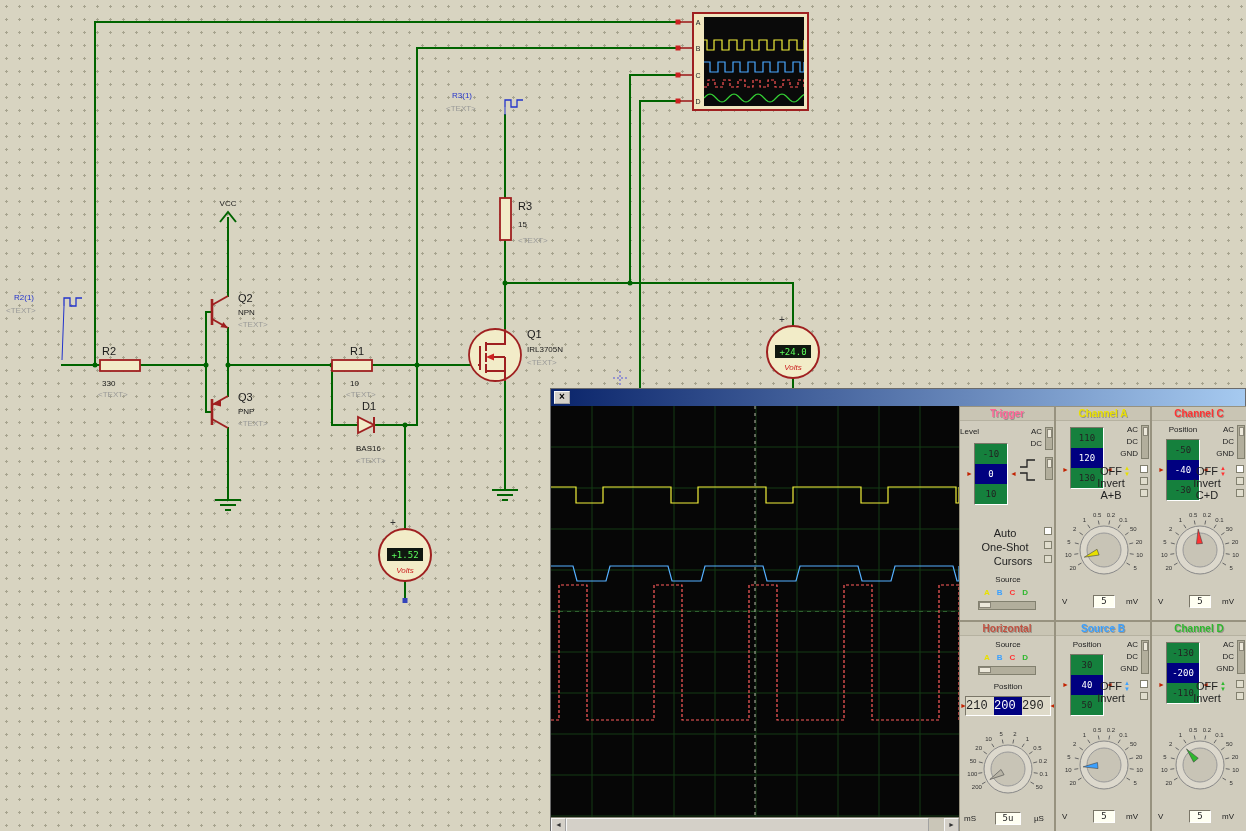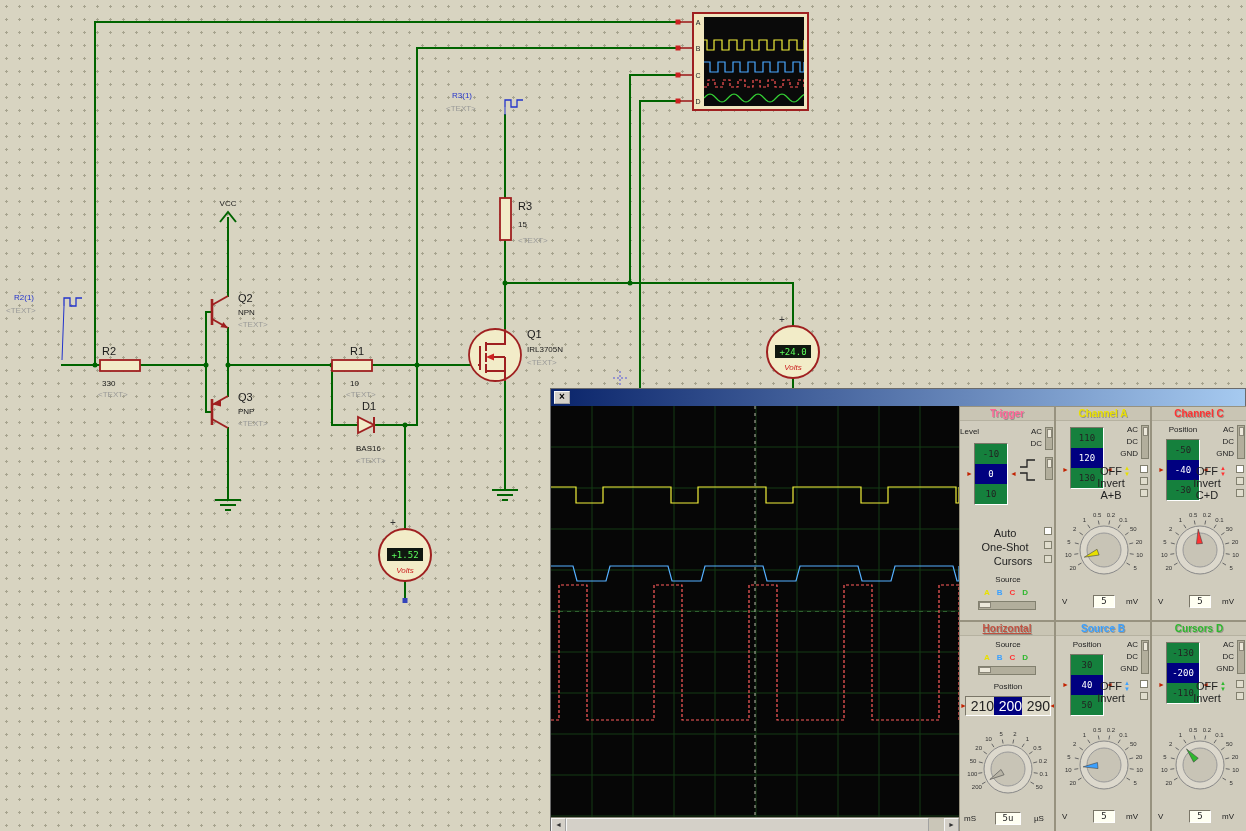--- a/index.html
+++ b/index.html
@@ -42,21 +42,21 @@
   .led.lit{background:#ffffff}
   .vslider{position:absolute;left:85px;width:8px;background:#b2ae9c;border:1px solid #82806f}
   .vhandle{width:5px;height:9px;margin:1px auto 0;background:#ece8da;border:1px solid #8a8678}
   .hslider{position:absolute;height:9px;background:#b2ae9c;border:1px solid #82806f}
   .hhandle{width:12px;height:6px;background:#ece8da;border:1px solid #8a8678}
   .knob-wrap{position:absolute;left:0;width:96px;height:90px}
   .unit{position:absolute;font-size:8px;color:#222}
   .val-box{position:absolute;width:22px;height:13px;line-height:11px;background:#fffff2;border:1px solid;border-color:#7a7668 #fff #fff #7a7668;text-align:center;font-size:9px;font-family:"DejaVu Sans Mono",monospace;color:#222}
   .letters{position:absolute;display:flex;gap:7px;font-size:8px;font-weight:bold}
   .pos-box-h{position:absolute;left:5px;top:74px;width:86px;height:20px;display:flex;border:1px solid;border-color:#7a7668 #fff #fff #7a7668;background:#dedac9}
-  .pos-box-h .cell{flex:1;text-align:right;line-height:18px;font-family:Liberation Sans, sans-serif;font-size:14px;color:#222}
+  .pos-box-h .cell{flex:1;text-align:left;line-height:18px;font-family:Liberation Mono, monospace;font-size:12px;color:#222}
   .pos-box-h .cell.sel{background:#000080;color:#fff}
   .edge-ico{position:absolute;left:58px;top:50px}
 </style>
 </head>
 <body>
 
 <div class="dots"></div>
 
 <svg id="schematic" width="1246" height="831">
 
@@ -432,21 +432,21 @@
             <circle cx="48" cy="47" r="24" fill="#dcd8cc" stroke="#888"></circle>
             <circle cx="48" cy="47" r="17" fill="#c8c4b6" stroke="#999"></circle>
             <path d="M46.169729402299176,26.079911340073345 L44.41747353538657,40.986223804434985 L50.48381856046609,40.45548738570364 Z" fill="#ff3333" stroke="#444" stroke-width="0.6"></path>
           </svg></div>
       <div class="unit" style="left:6px;top:190px">V</div>
       <div class="val-box" style="left:37px;top:188px">5</div>
       <div class="unit" style="left:70px;top:190px">mV</div>
     </section>
 
     <section class="sec">
-      <div class="sec-header" style="color: rgb(192, 80, 64); text-decoration: underline;">Horizontal</div>
+      <div class="sec-header" style="color: rgb(192, 80, 64);">Horizontal</div>
       <div class="small-label" style="left:0;width:96px;top:18px;text-align:center">Source</div>
       <div class="letters" style="left:24px;top:31px">
         <span style="color: rgb(232, 224, 0);">A</span>
         <span style="color: rgb(58, 160, 255);">B</span>
         <span style="color: rgb(255, 51, 51);">C</span>
         <span style="color: rgb(46, 184, 46);">D</span>
       </div>
       <div class="hslider" style="left:18px;top:44px;width:58px">
           <div class="hhandle"></div>
         </div>
@@ -544,21 +544,21 @@
             <circle cx="48" cy="47" r="24" fill="#dcd8cc" stroke="#888"></circle>
             <circle cx="48" cy="47" r="17" fill="#c8c4b6" stroke="#999"></circle>
             <path d="M27.079911340073345,48.83027059770082 L41.986223804434985,50.58252646461343 L41.45548738570364,44.5161814395339 Z" fill="#3aa0ff" stroke="#444" stroke-width="0.6"></path>
           </svg></div>
       <div class="unit" style="left:6px;top:190px">V</div>
       <div class="val-box" style="left:37px;top:188px">5</div>
       <div class="unit" style="left:70px;top:190px">mV</div>
     </section>
 
     <section class="sec">
-      <div class="sec-header" style="color: rgb(46, 184, 46);">Cursors D</div>
+      <div class="sec-header" style="color: rgb(46, 184, 46);">Channel D</div>
       <div class="small-label" style="left:0;width:62px;top:18px;text-align:center">Position</div>
       <div class="num-list" style="top:20px">
         <div class="num">-130</div>
         <div class="num sel">-200</div>
         <div class="num">-110</div>
       </div>
       <div class="arr" style="left:6px;top:59px">►</div>
       <div class="arr" style="left:50px;top:59px">◄</div>
       <div class="nudge" style="left: 68px; top: 58px; color: rgb(46, 184, 46);">
           <span>▲</span>

